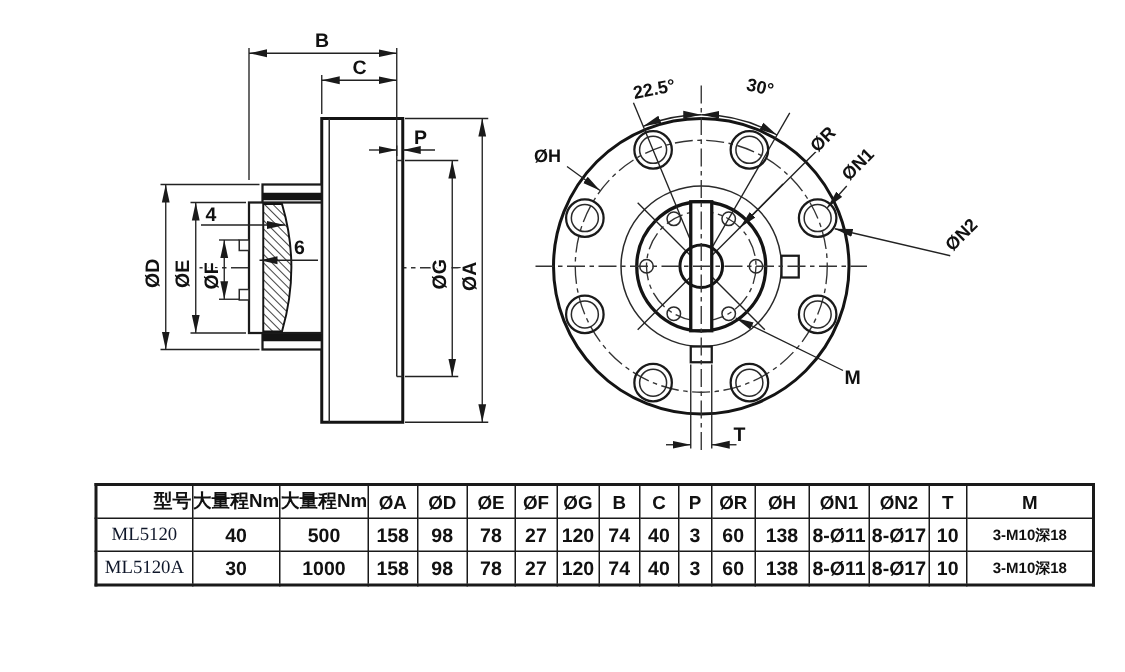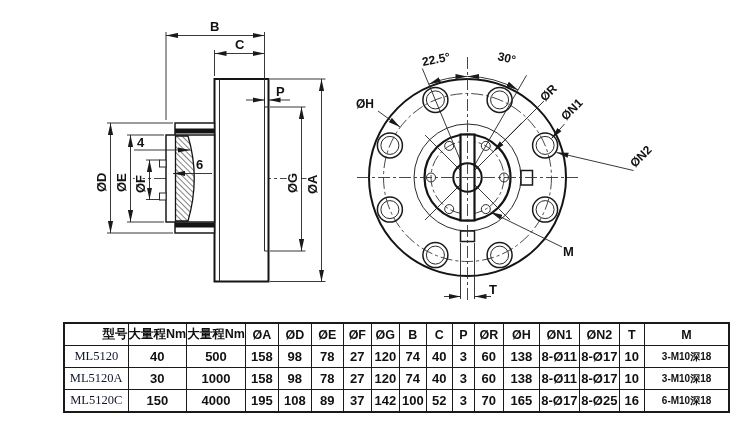--- a/index.html
+++ b/index.html
@@ -282,35 +282,16 @@
             <td>74</td>
             <td>40</td>
             <td>3</td>
             <td>60</td>
             <td>138</td>
             <td>8-Ø11</td>
             <td>8-Ø17</td>
             <td>10</td>
             <td class="mcol">3-M10深18</td>
           </tr>
-          <tr>
-            <td class="model">ML5120C</td>
-            <td>150</td>
-            <td>4000</td>
-            <td>195</td>
-            <td>108</td>
-            <td>89</td>
-            <td>37</td>
-            <td>142</td>
-            <td>100</td>
-            <td>52</td>
-            <td>3</td>
-            <td>70</td>
-            <td>165</td>
-            <td>8-Ø17</td>
-            <td>8-Ø25</td>
-            <td>16</td>
-            <td class="mcol">6-M10深18</td>
-          </tr>
         </tbody>
       </table>
   </div>
 </div>
 
 </body></html>

